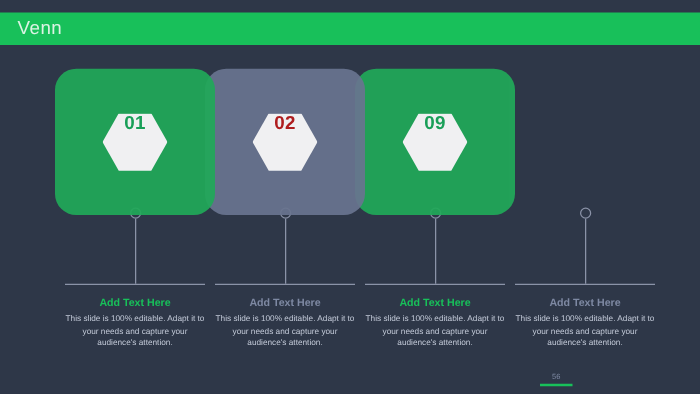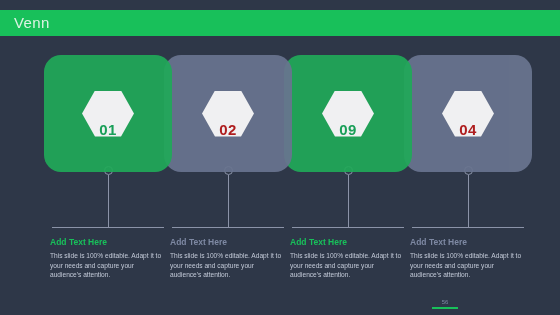--- a/index.html
+++ b/index.html
@@ -48,21 +48,21 @@
 
   
   .hex {
     position:absolute;
     left:50%; top:50%;
     transform:translate(-50%,-50%);
     width:52px; height:46px;
     background:#ffffff;
     clip-path:polygon(25% 0%, 75% 0%, 100% 50%, 75% 100%, 25% 100%, 0% 50%);
     display:flex;
-    align-items:flex-end;
+    align-items:flex-start;
     justify-content:center;
   }
   .hex-num {
     font-size:15px;
     font-weight:bold;
     letter-spacing:.3px;
     line-height:1;
   }
   .hex-num.green { color:#18a75a; }
   .hex-num.dark  { color:#b91c1c; }
@@ -85,20 +85,21 @@
     top:227px;
     width:112px; height:1px;
     background:#8b93a8;
   }
 
   
   .textcol {
     position:absolute;
     top:236px;
     width:116px;
+    text-align:center;
   }
   .col-head {
     font-size:8.5px;
     font-weight:bold;
     line-height:12px;
     margin-bottom:3px;
   }
   .col-head.green { color:#18c05a; }
   .col-head.slate { color:#7e89a3; }
   .col-body {
@@ -140,25 +141,20 @@
   <div id="card-2" class="card slate">
     <div class="hex">
       <span class="hex-num dark">02</span>
     </div>
   </div>
   <div id="card-3" class="card green">
     <div class="hex">
       <span class="hex-num green">09</span>
     </div>
   </div>
-  <div id="card-4" class="card slate">
-    <div class="hex">
-      <span class="hex-num dark">04</span>
-    </div>
-  </div>
 
   <div class="conn-dot" style="left:103.5px;"></div>
   <div class="conn-line" style="left:108px;"></div>
   <div class="conn-rule" style="left:52px;"></div>
 
   <div class="conn-dot" style="left:223.5px;"></div>
   <div class="conn-line" style="left:228px;"></div>
   <div class="conn-rule" style="left:172px;"></div>
 
   <div class="conn-dot" style="left:343.5px;"></div>

